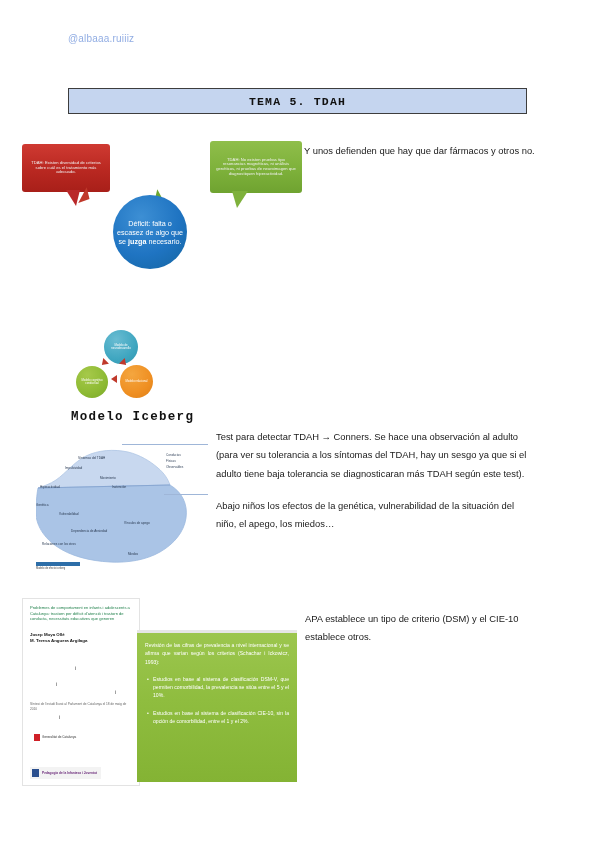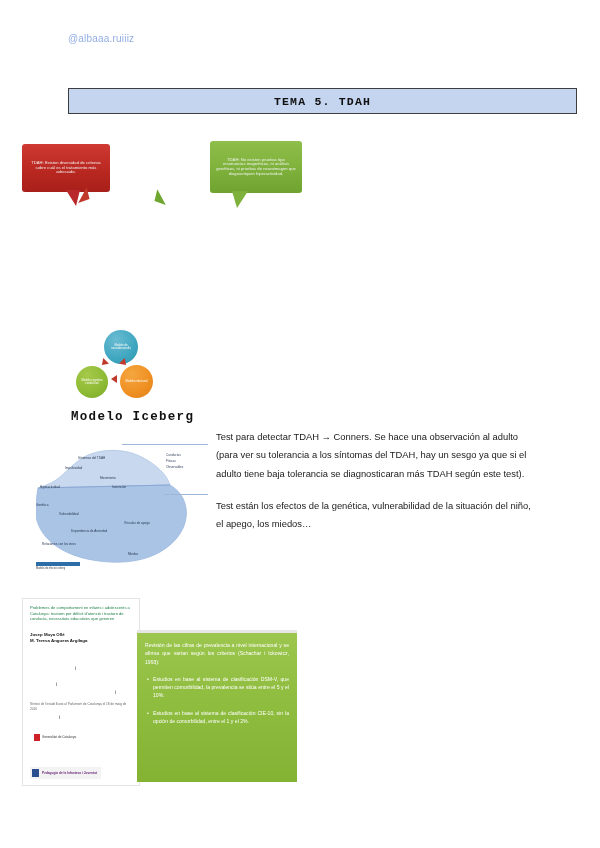--- a/index.html
+++ b/index.html
@@ -31,21 +31,21 @@
     color: #7d9ede;
     opacity: .85;
     white-space: nowrap;
   }
 
   
   .title-bar {
     position: absolute;
     left: 68px;
     top: 88px;
-    width: 509px;
+    width: 459px;
     height: 26px;
     background: #c5d5ef;
     border: 1.4px solid #3d3d3d;
     box-sizing: border-box;
     display: flex;
     align-items: center;
     justify-content: center;
   }
   .title-bar .t {
     font-family: "Liberation Mono", monospace;
@@ -282,23 +282,27 @@
       <span class="tail"></span>
     </div>
     <span class="arrow-red"></span>
 
     <div class="callout callout-green">
       <span class="ctxt">TDAH: No existen pruebas tipo resonancias magnéticas, ni análisis genéticos, ni pruebas de neuroimagen que diagnostiquen hiperactividad.</span>
       <span class="tail"></span>
     </div>
     <span class="arrow-green"></span>
 
+    <div class="circle-blue">
+      <span class="ctxt"><span>Déficit: falta o escasez de algo que se </span><b>juzga</b><span> necesario.</span></span>
+    </div>
   </div>
 
   <div class="body-text txt-right-1">
+    <p>Y unos defienden que hay que dar fármacos y otros no.</p>
   </div>
 
 
   <div class="diagram2">
     <div class="d2c d2c-top">Modelo de neurodesarrollo</div>
     <div class="d2c d2c-left">Modelo cognitivo conductual</div>
     <div class="d2c d2c-right">Modelo relacional</div>
     <span class="d2a d2a-1"></span>
     <span class="d2a d2a-2"></span>
     <span class="d2a d2a-3"></span>
@@ -332,21 +336,21 @@
     <span class="ice-label" style="left:35px; top:97px;">Dependencia de Ansiedad</span>
     <span class="ice-label" style="left:6px;  top:110px;">Relaciones con los otros</span>
     <span class="ice-label" style="left:92px; top:120px;">Miedos</span>
 
     <span class="ice-bar"></span>
     <span class="ice-cap">Modelo de efecto iceberg</span>
   </div>
 
   <div class="body-text txt-right-2">
     <p>Test para detectar TDAH → Conners. Se hace una observación al adulto (para ver su tolerancia a los síntomas del TDAH, hay un sesgo ya que si el adulto tiene baja tolerancia se diagnosticaran más TDAH según este test).</p>
-    <p>Test están los efectos de la genética, vulnerabilidad de la situación del niño, el apego, los miedos…</p>
+    <p>Abajo niños los efectos de la genética, vulnerabilidad de la situación del niño, el apego, los miedos…</p>
   </div>
 
   <div class="cover">
     <div class="ct">Problemes de comportament en infants i adolescents a Catalunya: trastorn per dèficit d'atenció i trastorn de conducta, necessitats educatives que generen</div>
     <div class="ca">
       <div>Josep Moya Ollé</div>
       <div>M. Teresa Anguera Argilaga</div>
     </div>
     <span class="dot d1">i</span>
     <span class="dot d2">i</span>
@@ -363,15 +367,16 @@
     </div>
   </div>
 
   <div class="greenbox">
     <p class="gp">Revisión de las cifras de prevalencia a nivel internacional y se afirma que varían según los criterios (Schachar i Ickowicz, 1993):</p>
     <p class="gb">Estudios en base al sistema de clasificación DSM-V, que permiten comorbilidad, la prevalencia se sitúa entre el 5 y el 10%.</p>
     <p class="gb">Estudios en base al sistema de clasificación CIE-10, sin la opción de comorbilidad, entre el 1 y el 2%.</p>
   </div>
 
   <div class="body-text txt-right-3">
+    <p>APA establece un tipo de criterio (DSM) y el CIE-10 establece otros.</p>
   </div>
 
 </div>
 
 </body></html>

